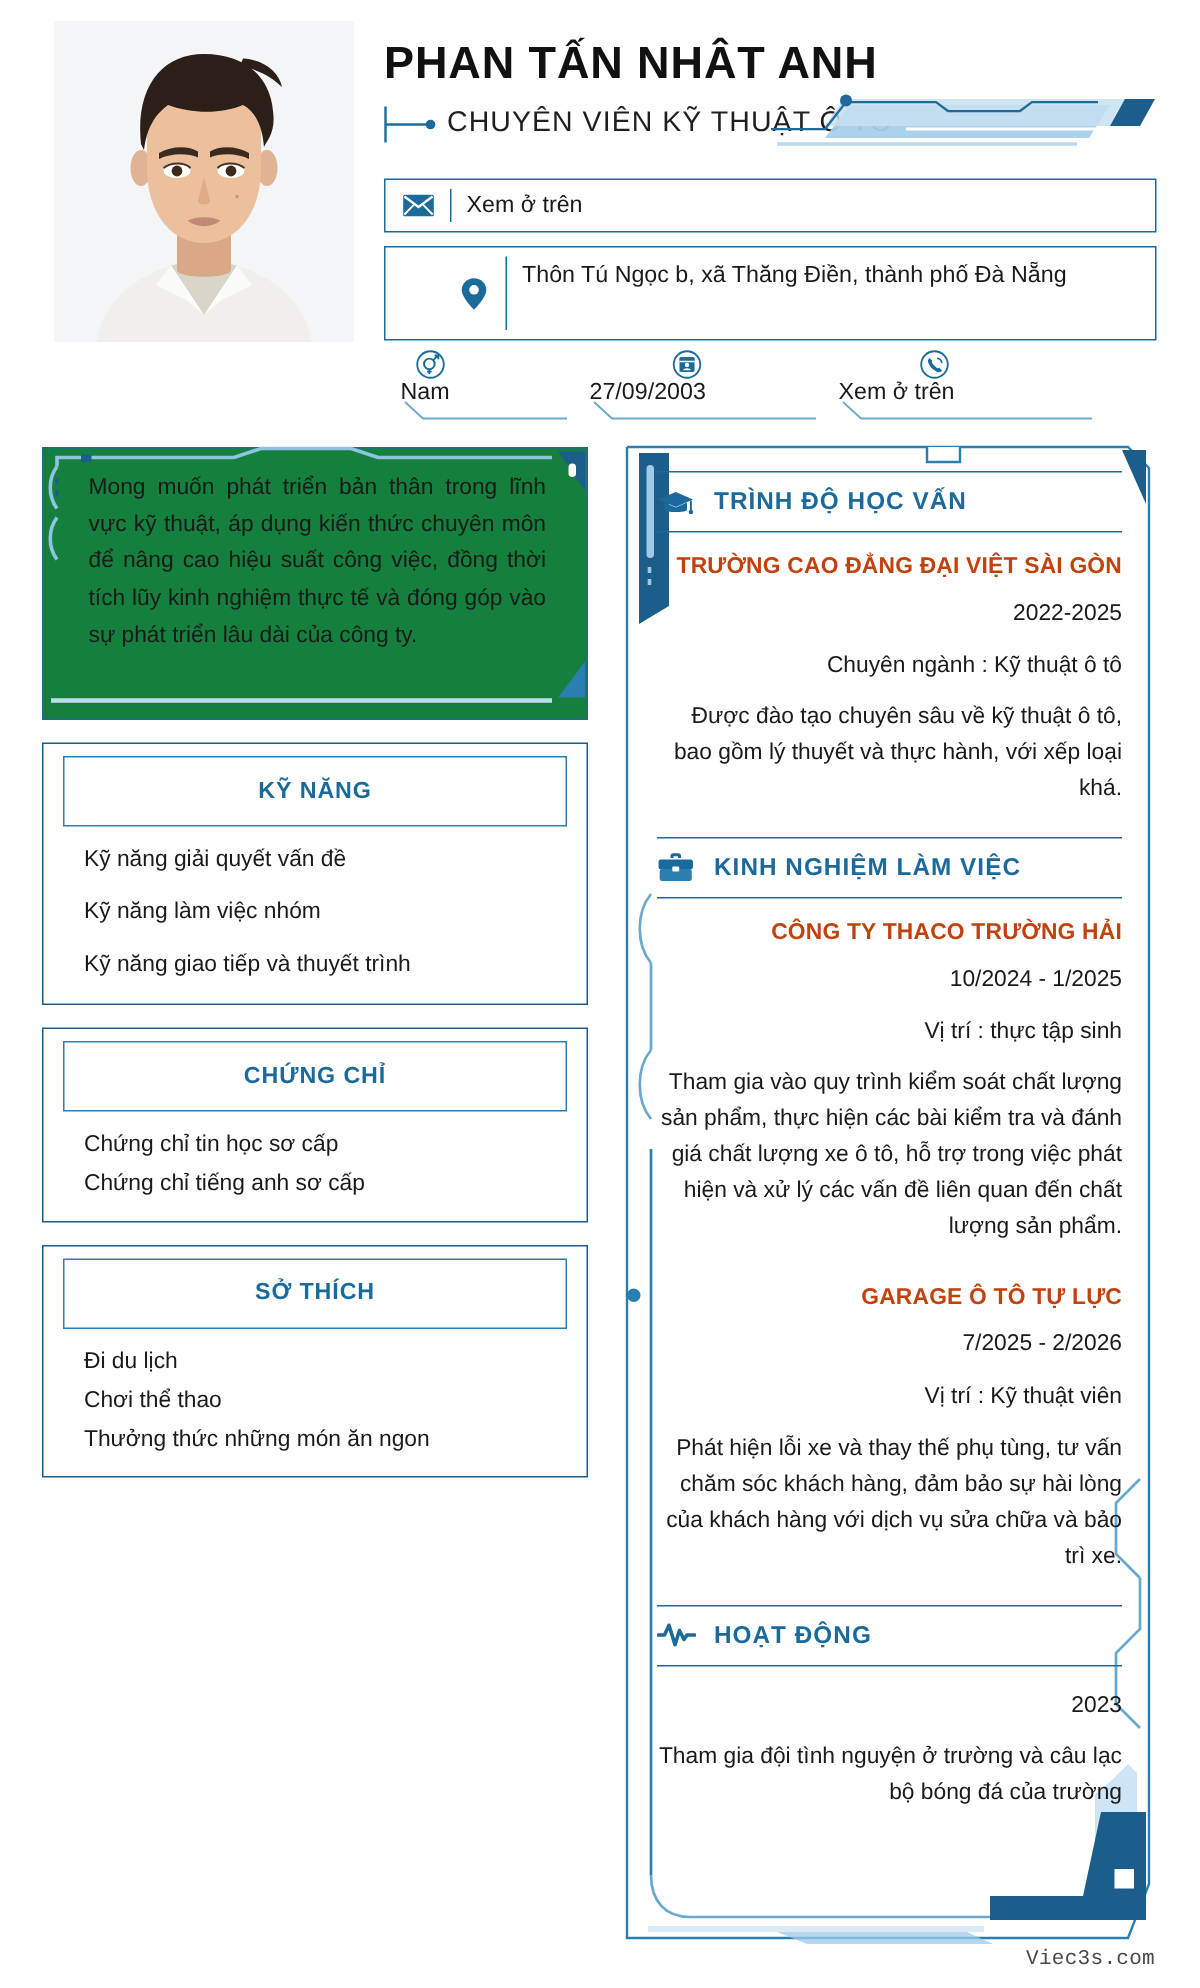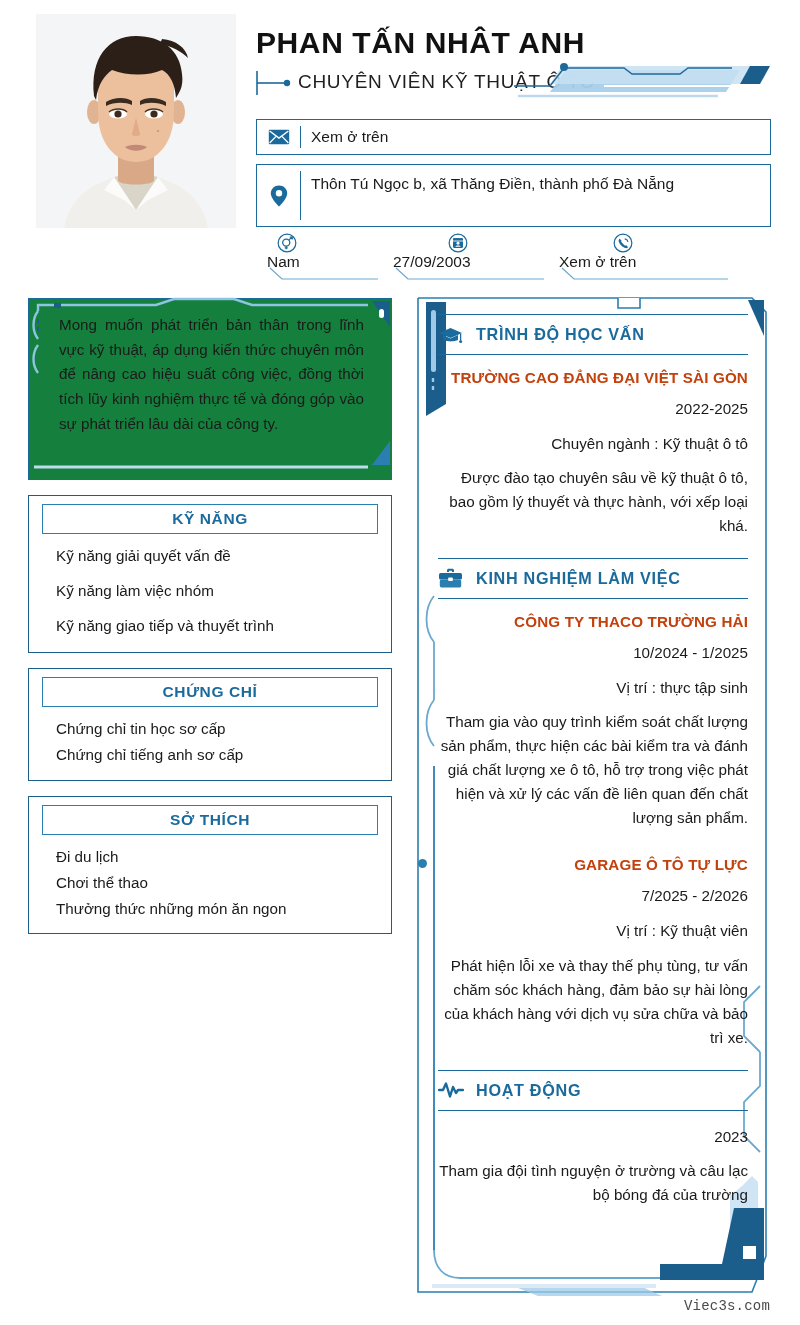--- a/index.html
+++ b/index.html
@@ -80,21 +80,21 @@
   .contact-box {
     position: absolute;
     left: 256px;
     box-sizing: border-box;
     border: 1.3px solid #1b6a9c;
     background: #ffffff;
     display: flex;
     align-items: flex-start;
   }
   #contact-email { top: 119px; width: 515px; height: 36px; }
-  #contact-address { top: 164px; width: 515px; height: 63px; }
+  #contact-address { top: 164px; width: 515px; height: 63px; padding-left: 37px; }
 
   .contact-icon-cell {
     width: 44px;
     min-width: 44px;
     display: flex;
     align-items: center;
     justify-content: center;
     align-self: stretch;
     position: relative;
   }
@@ -184,21 +184,21 @@
     box-sizing: border-box;
     width: 364px;
     border: 1.4px solid #1b5e8c;
     background: #ffffff;
     margin-top: 15px;
   }
   .panel-head {
     box-sizing: border-box;
     margin: 8px 13px 0 13px;
     border: 1.2px solid #2a7fb0;
-    height: 30px;
+    height: 47px;
     display: flex;
     align-items: center;
     justify-content: center;
     text-align: right;
   }
   .panel-head-text {
     font-size: 15.5px;
     font-weight: bold;
     letter-spacing: 0.6px;
     color: #1b6a9c;

